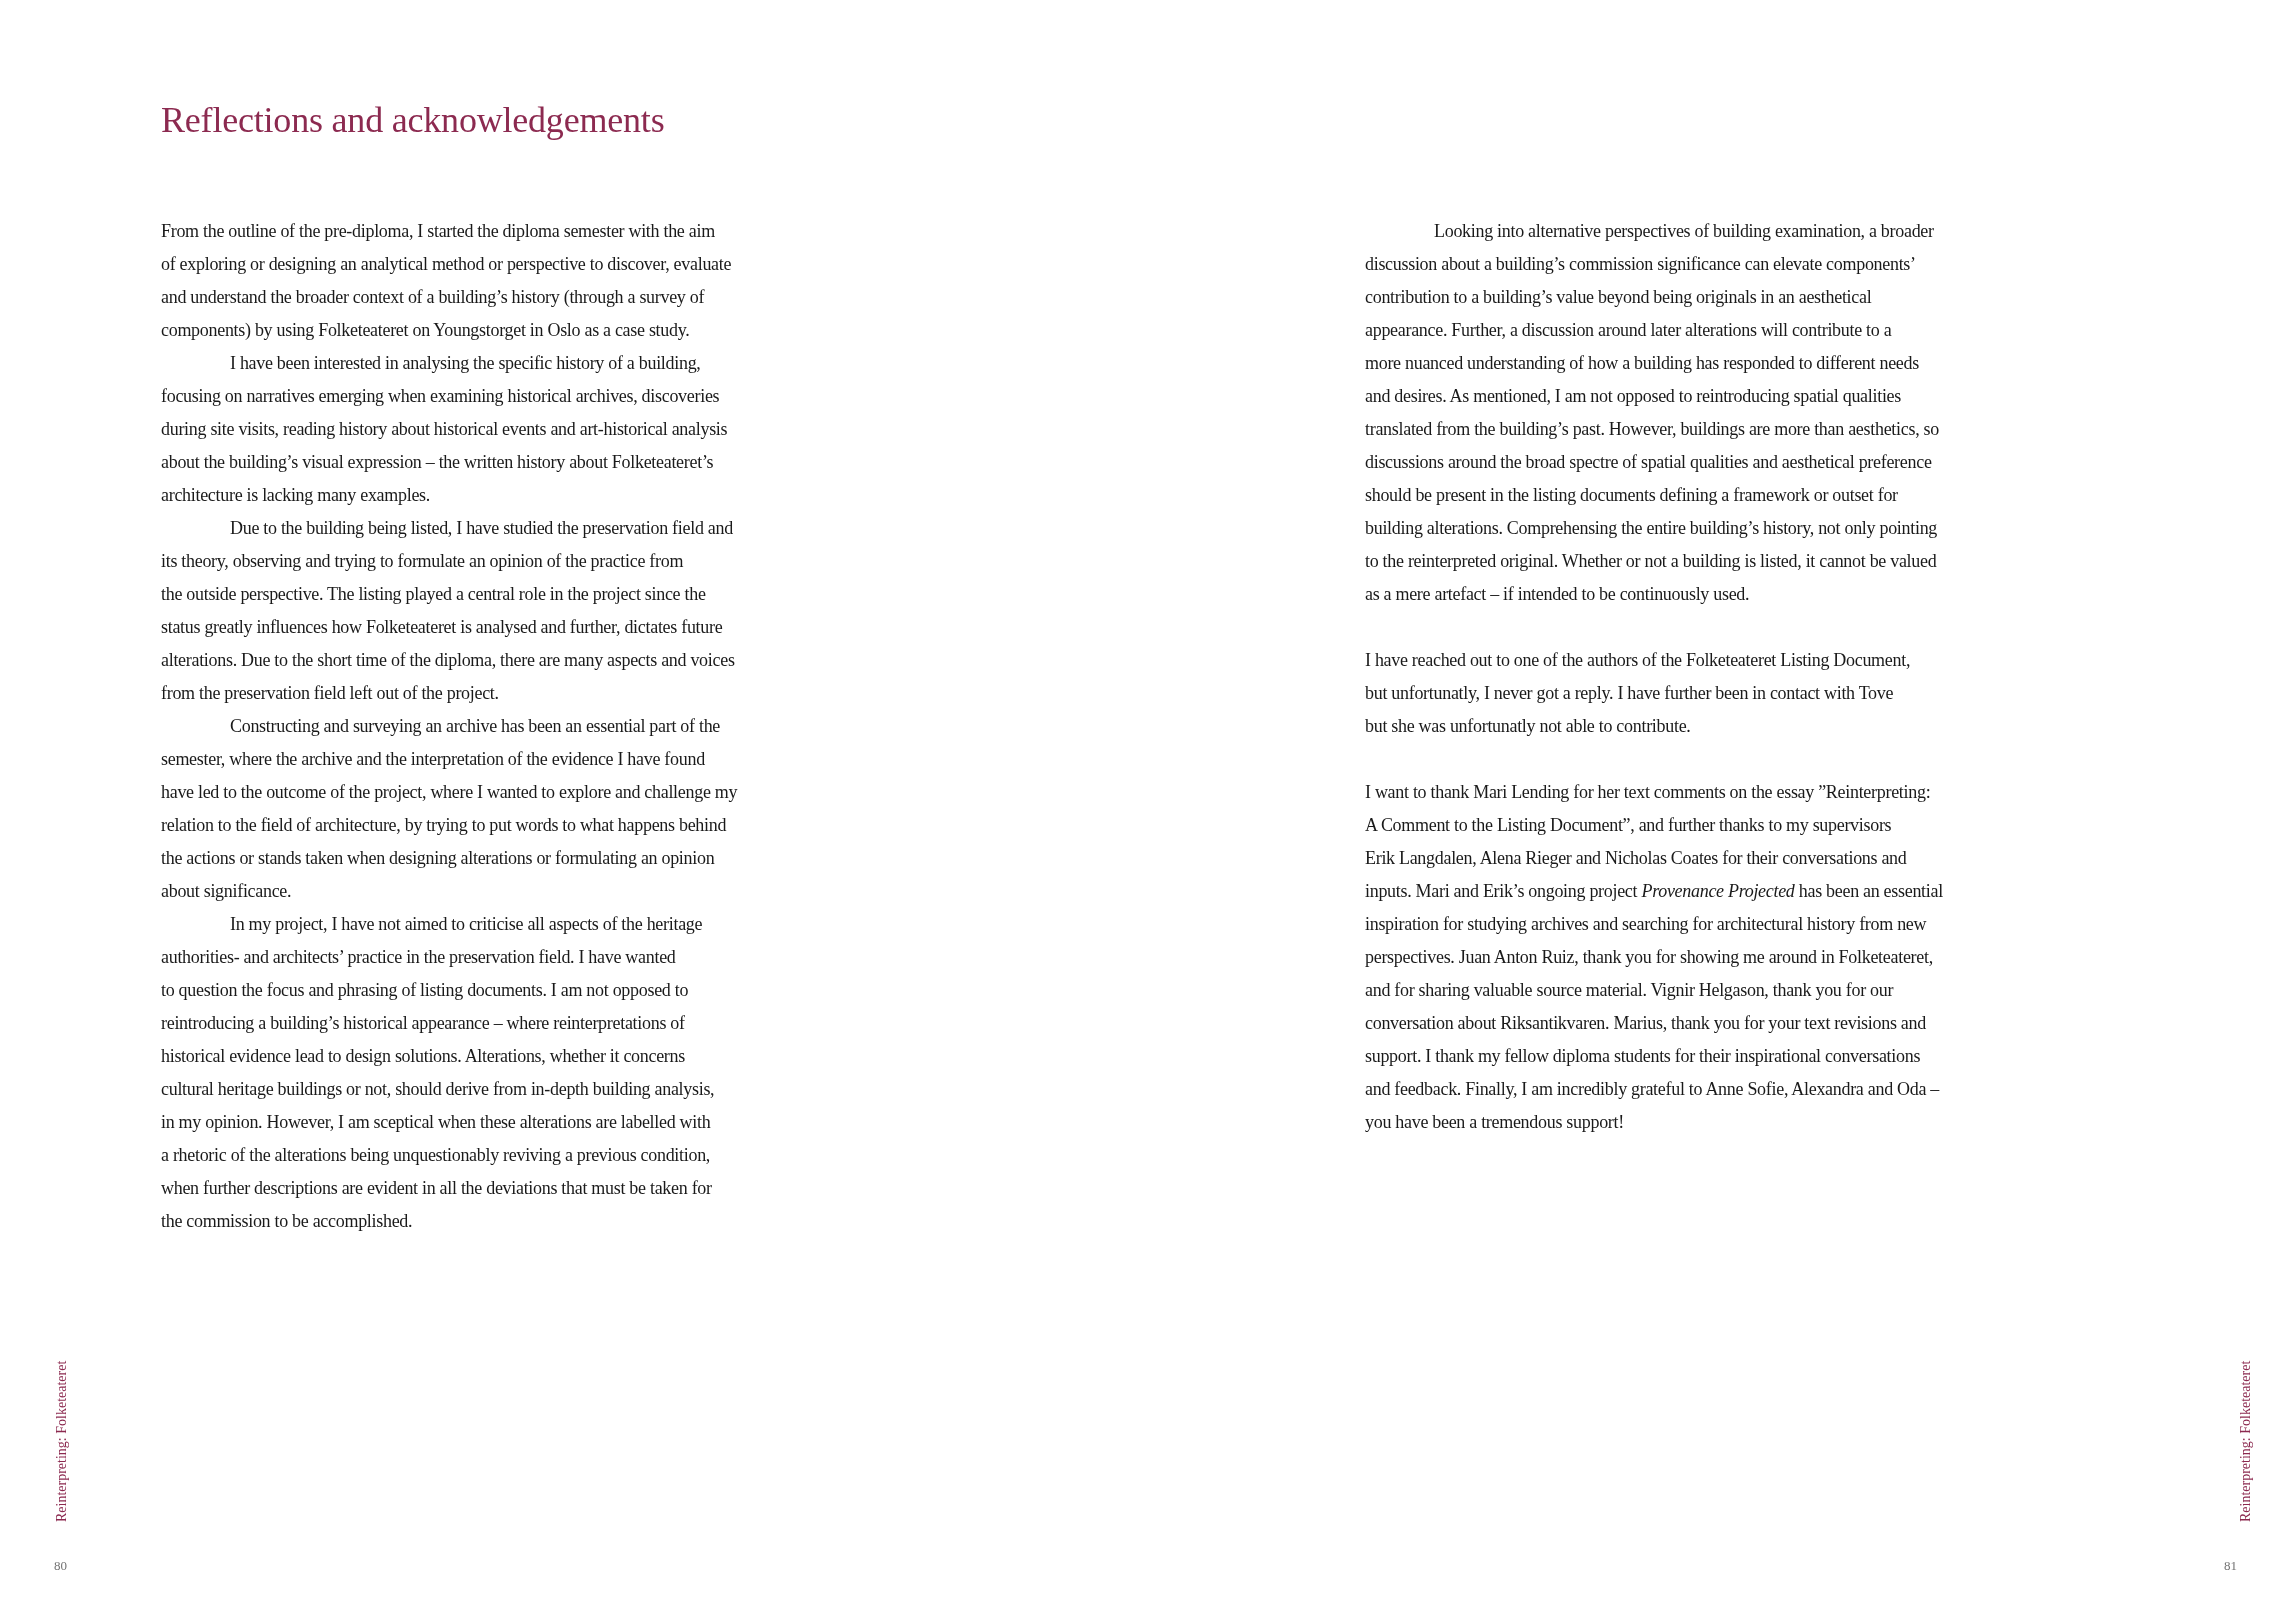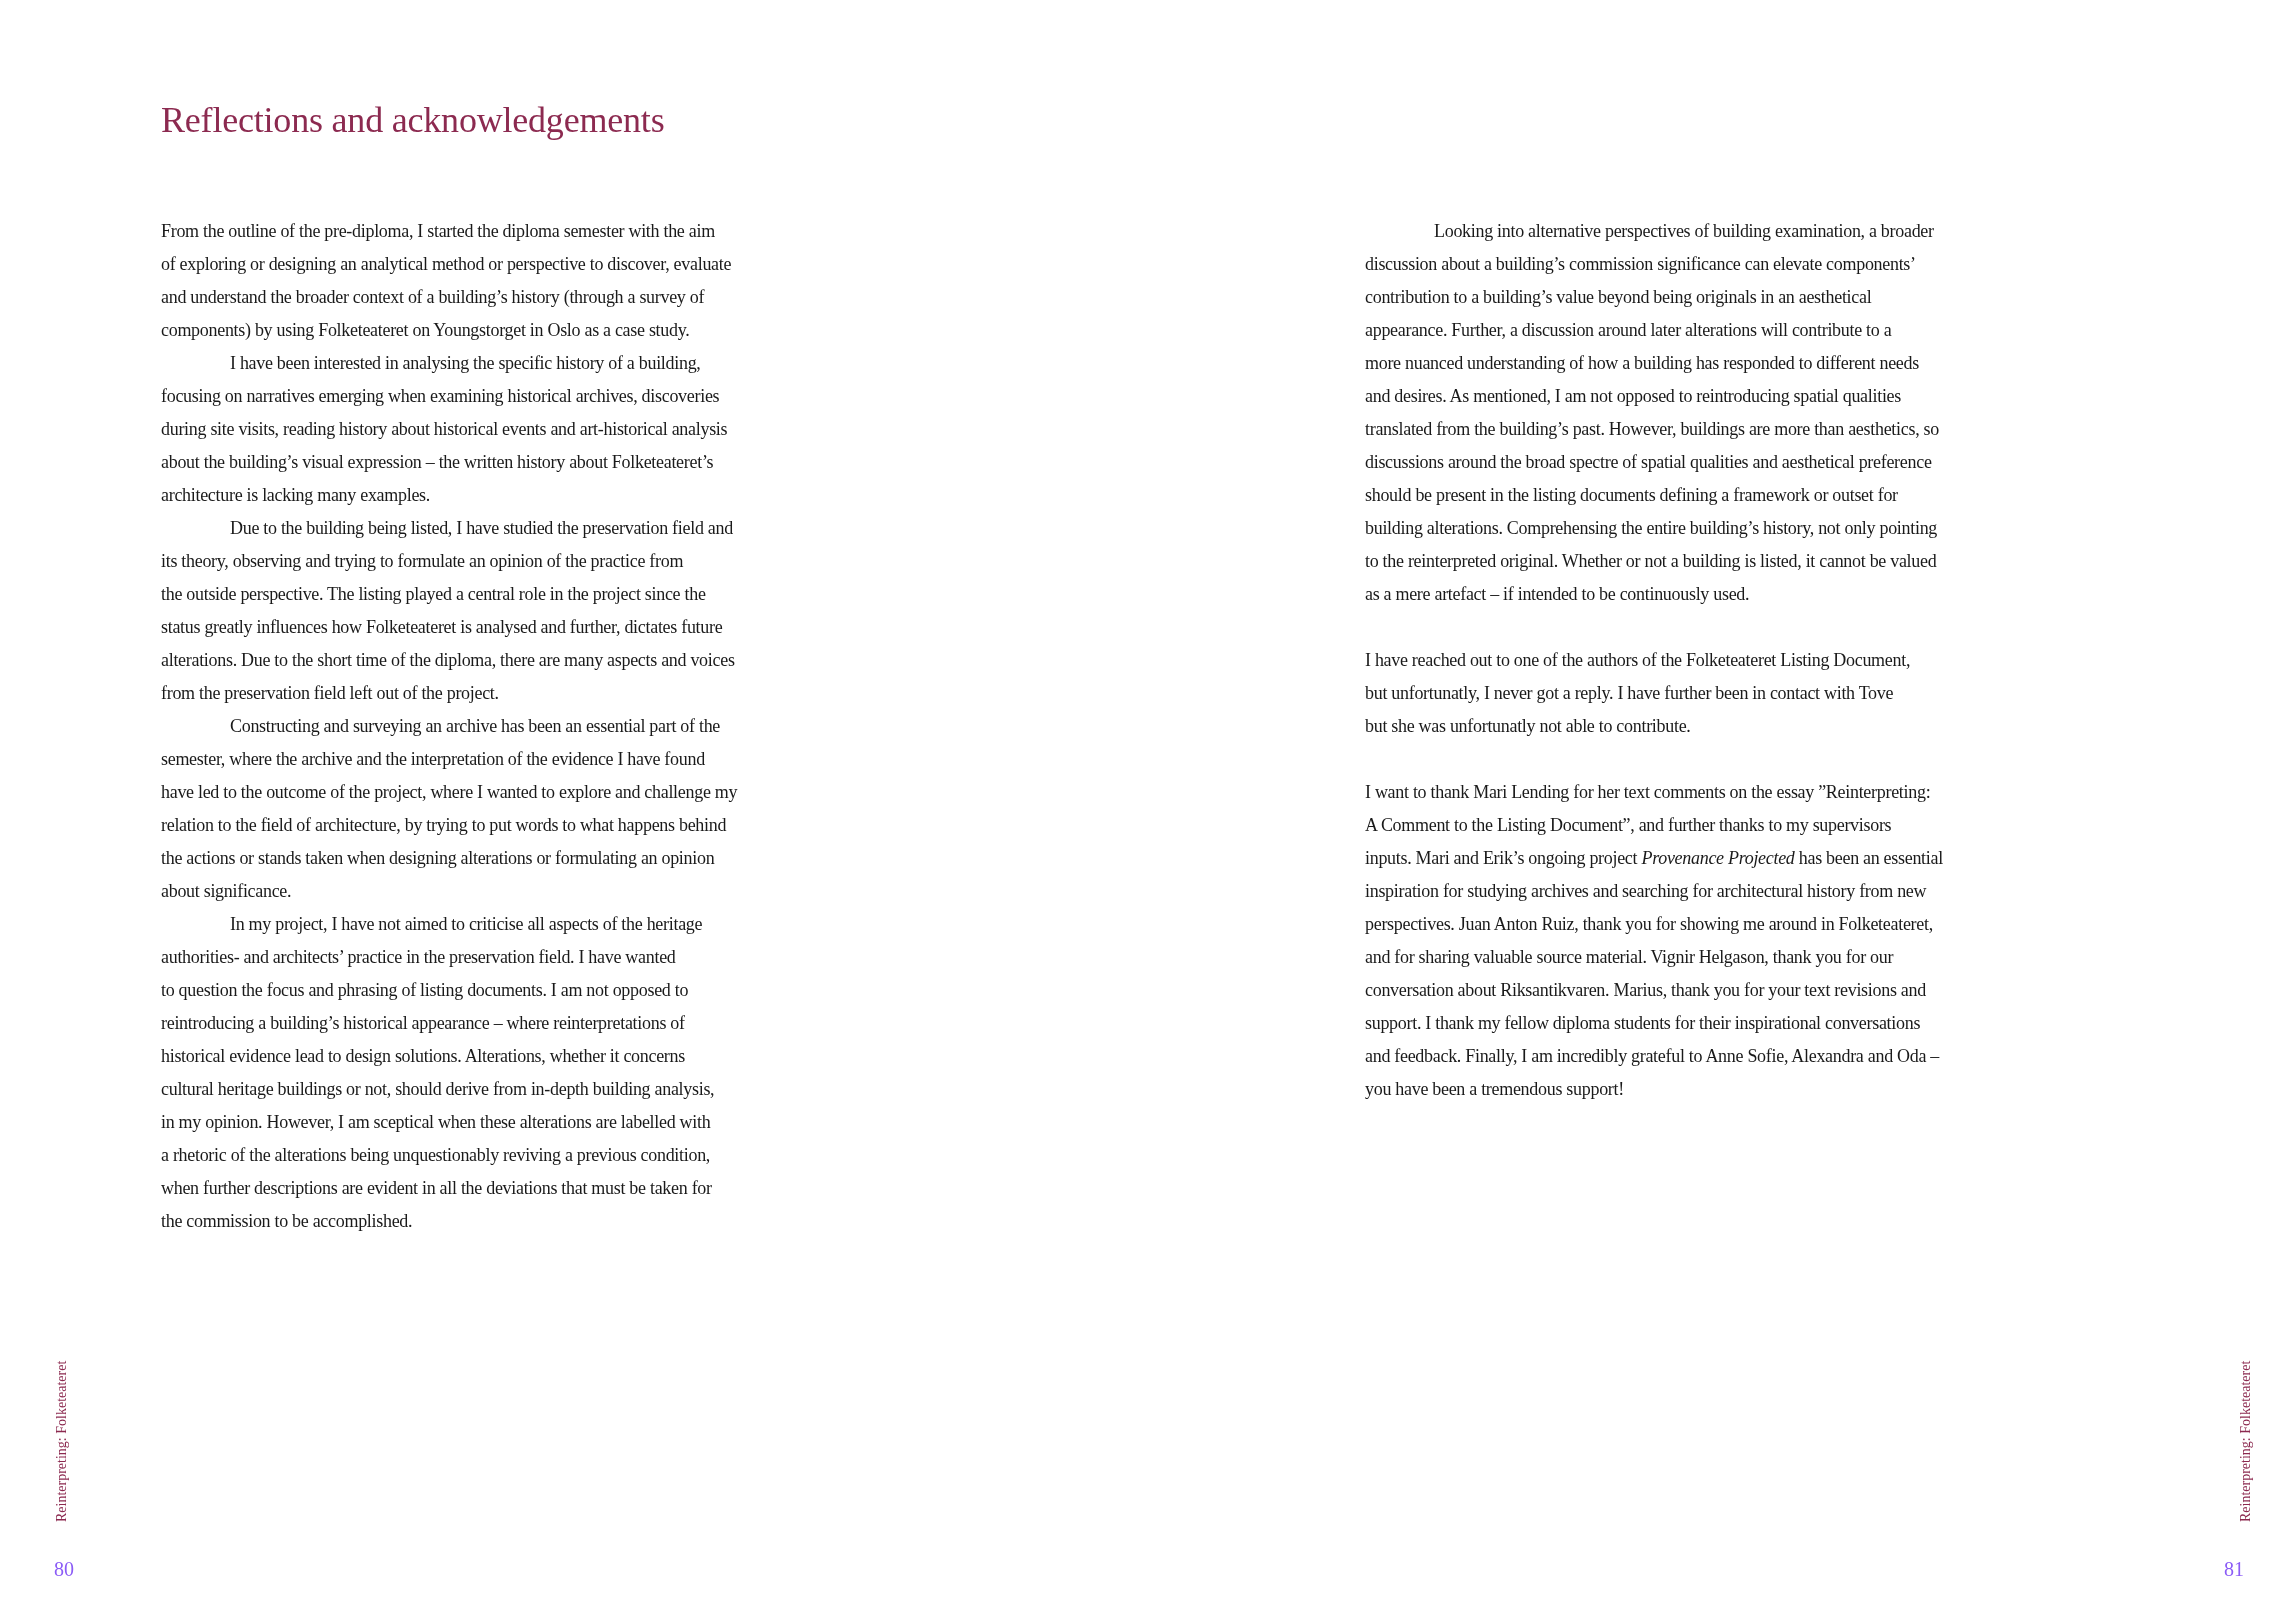--- a/index.html
+++ b/index.html
@@ -13,21 +13,21 @@
   .col { position: absolute; font-size: 18px; line-height: 33px; letter-spacing: -0.3px; }
   .left .col { left: 161px; top: 215px; width: 796px; }
   .right .col { left: 217px; top: 215px; width: 796px; }
   .line { white-space: nowrap; display: block; height: 33px; }
   .indent { padding-left: 69px; }
   em { font-style: italic; }
   .side { position: absolute; font-size: 14px; color: #8c2a50; white-space: nowrap;
           transform: rotate(-90deg); transform-origin: left top; }
   .left .side { left: 54px; top: 1522px; }
   .right .side { left: 1092px - 1148px; }
-  .pnum { position: absolute; font-size: 20px; color: #8b5cf6; }
+  .pnum { position: absolute; font-size: 13px; color: #737373; }
   .left .pnum { left: 54px; top: 1558px; }
   .right .pnum { left: 1076px; top: 1558px; }
 </style>
 </head>
 <body>
 
 <div class="page left">
   <h1 class="title">Reflections and acknowledgements</h1>
   <div class="col" id="left-col">
       <span class="line">From the outline of the pre-diploma, I started the diploma semester with the aim</span>
@@ -80,20 +80,21 @@
       <span class="line">building alterations. Comprehensing the entire building’s history, not only pointing</span>
       <span class="line">to the reinterpreted original. Whether or not a building is listed, it cannot be valued</span>
       <span class="line">as a mere artefact – if intended to be continuously used.</span>
       <span class="line"></span>
       <span class="line">I have reached out to one of the authors of the Folketeateret Listing Document,</span>
       <span class="line">but unfortunatly, I never got a reply. I have further been in contact with Tove</span>
       <span class="line">but she was unfortunatly not able to contribute.</span>
       <span class="line"></span>
       <span class="line">I want to thank Mari Lending for her text comments on the essay ”Reinterpreting:</span>
       <span class="line">A Comment to the Listing Document”, and further thanks to my supervisors</span>
+      <span class="line">Erik Langdalen, Alena Rieger and Nicholas Coates for their conversations and</span>
       <span class="line"><span>inputs. Mari and Erik’s ongoing project </span><em>Provenance Projected</em><span> has been an essential</span></span>
       <span class="line">inspiration for studying archives and searching for architectural history from new</span>
       <span class="line">perspectives. Juan Anton Ruiz, thank you for showing me around in Folketeateret,</span>
       <span class="line">and for sharing valuable source material. Vignir Helgason, thank you for our</span>
       <span class="line">conversation about Riksantikvaren. Marius, thank you for your text revisions and</span>
       <span class="line">support. I thank my fellow diploma students for their inspirational conversations</span>
       <span class="line">and feedback. Finally, I am incredibly grateful to Anne Sofie, Alexandra and Oda –</span>
       <span class="line">you have been a tremendous support!</span>
     </div>
   <div class="side" style="left:1090px; top:1522px;">Reinterpreting: Folketeateret</div>

